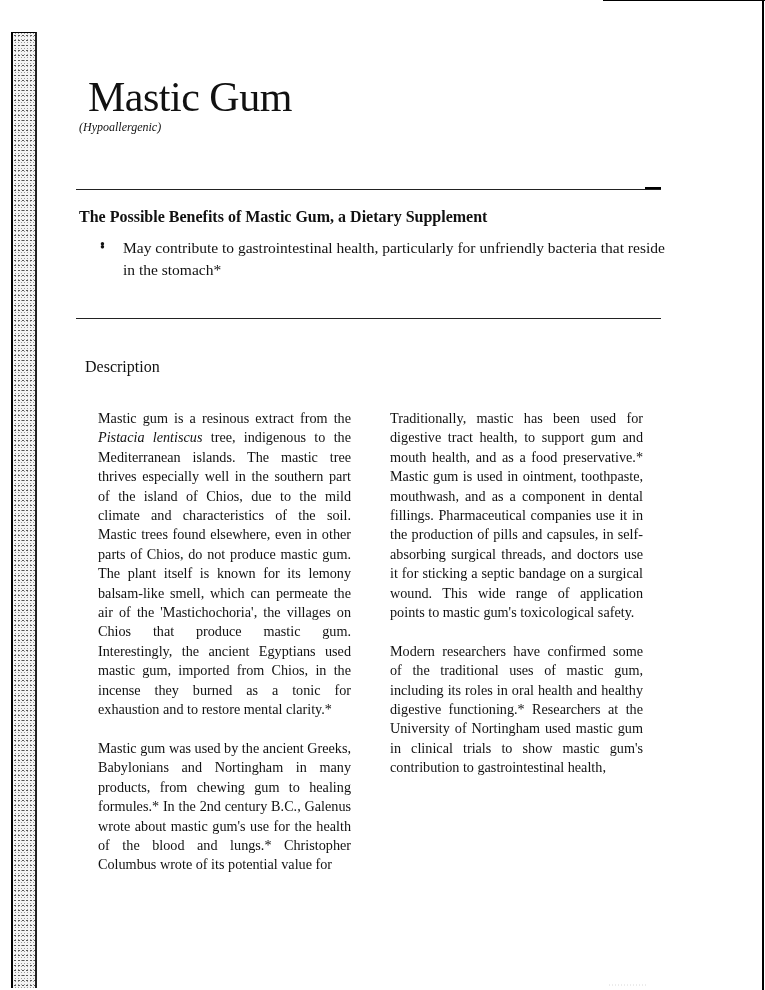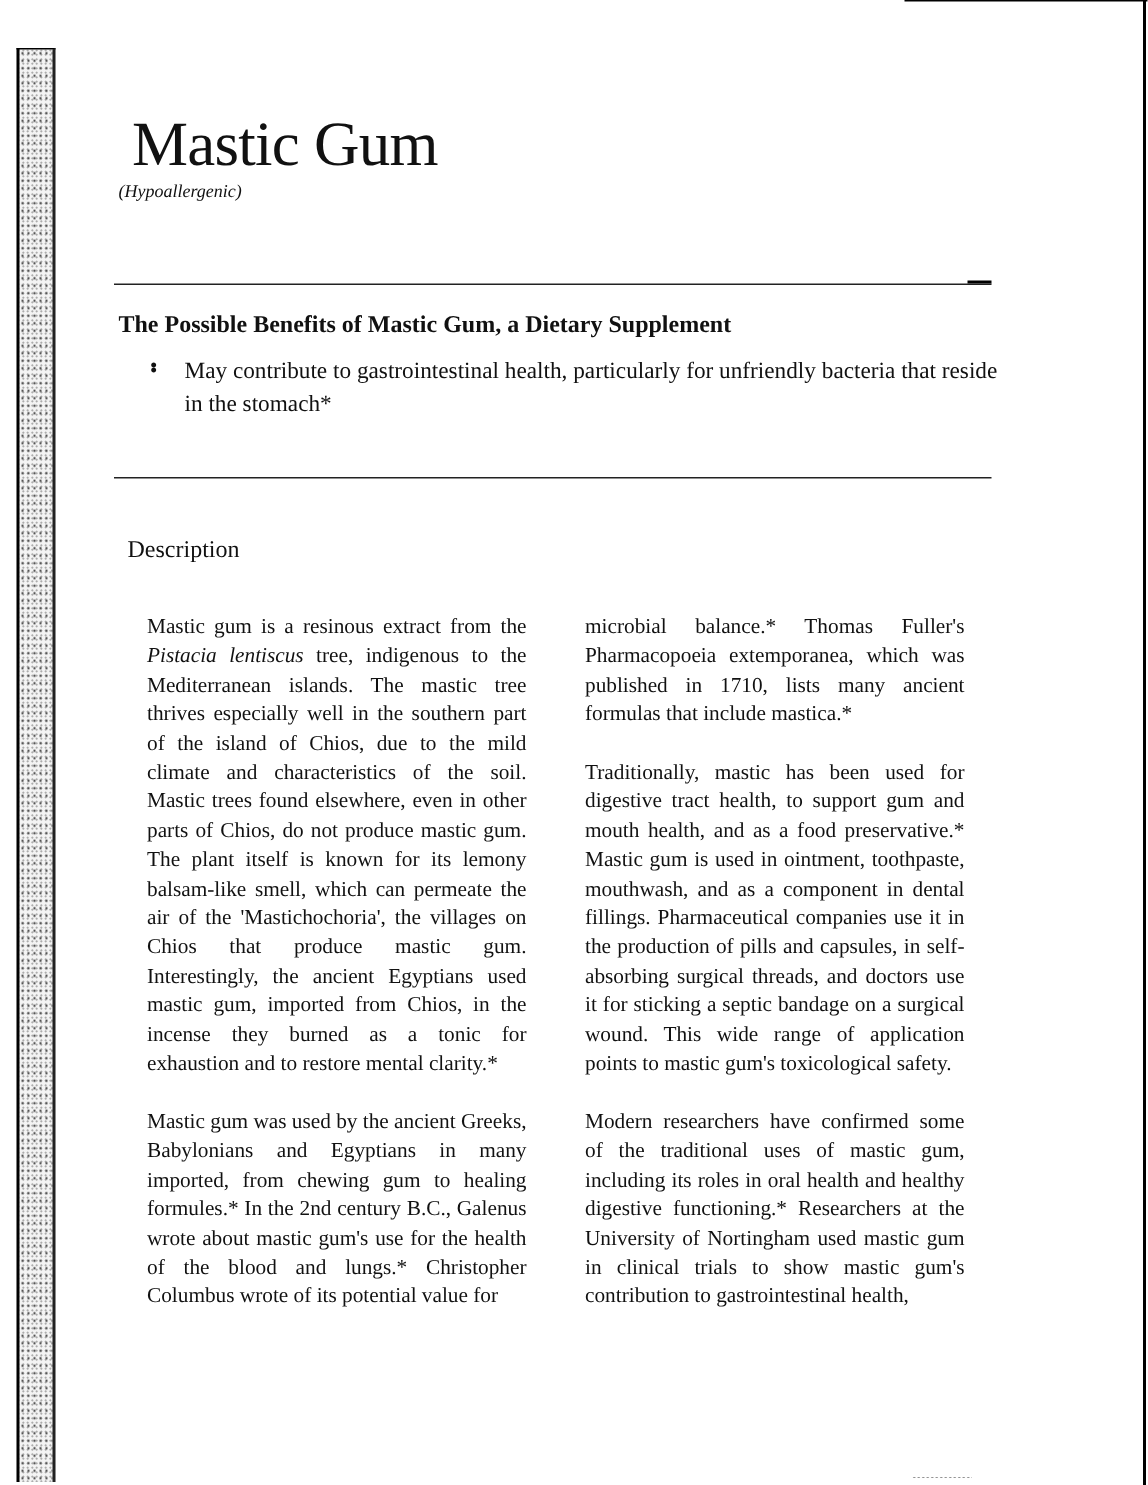--- a/index.html
+++ b/index.html
@@ -87,22 +87,21 @@
     <span>May contribute to gastrointestinal health, particularly for unfriendly bacteria that reside in the stomach*</span>
   </li>
 </ul>
 
 <div class="rule r2"></div>
 
 <h2 class="desc-heading">Description</h2>
 
 <div class="col col-left">
   <p><span>Mastic gum is a resinous extract from the </span><i>Pistacia lentiscus</i><span> tree, indigenous to the Mediterranean islands. The mastic tree thrives especially well in the southern part of the island of Chios, due to the mild climate and characteristics of the soil. Mastic trees found elsewhere, even in other parts of Chios, do not produce mastic gum. The plant itself is known for its lemony balsam-like smell, which can permeate the air of the 'Mastichochoria', the villages on Chios that produce mastic gum. Interestingly, the ancient Egyptians used mastic gum, imported from Chios, in the incense they burned as a tonic for exhaustion and to restore mental clarity.*</span></p>
-  <p>Mastic gum was used by the ancient Greeks, Babylonians and Egyptians in many imported, from chewing gum to healing formules.* In the 2nd century B.C., Galenus wrote about mastic gum's use for the health of the blood and lungs.* Christopher Columbus wrote of its potential value for</p>
+  <p>Mastic gum was used by the ancient Greeks, Babylonians and Nortingham in many products, from chewing gum to healing formules.* In the 2nd century B.C., Galenus wrote about mastic gum's use for the health of the blood and lungs.* Christopher Columbus wrote of its potential value for</p>
 </div>
 
 <div class="col col-right">
-  <p>microbial balance.* Thomas Fuller's Pharmacopoeia extemporanea, which was published in 1710, lists many ancient formulas that include mastica.*</p>
   <p>Traditionally, mastic has been used for digestive tract health, to support gum and mouth health, and as a food preservative.* Mastic gum is used in ointment, toothpaste, mouthwash, and as a component in dental fillings. Pharmaceutical companies use it in the production of pills and capsules, in self-absorbing surgical threads, and doctors use it for sticking a septic bandage on a surgical wound. This wide range of application points to mastic gum's toxicological safety.</p>
   <p>Modern researchers have confirmed some of the traditional uses of mastic gum, including its roles in oral health and healthy digestive functioning.* Researchers at the University of Nortingham used mastic gum in clinical trials to show mastic gum's contribution to gastrointestinal health,</p>
 </div>
 
 <div class="footer-mark"></div>
 
 </body></html>

